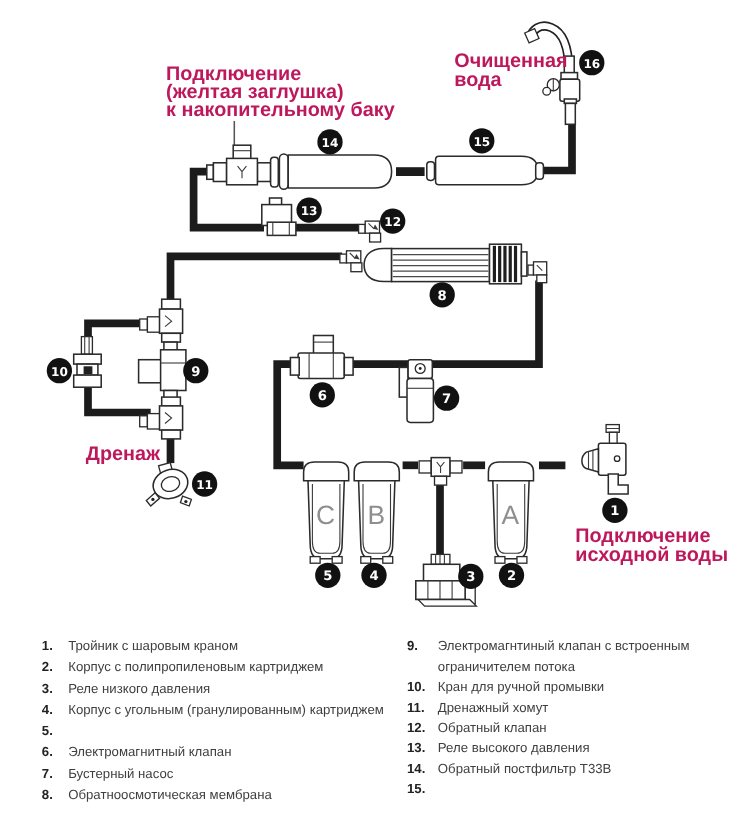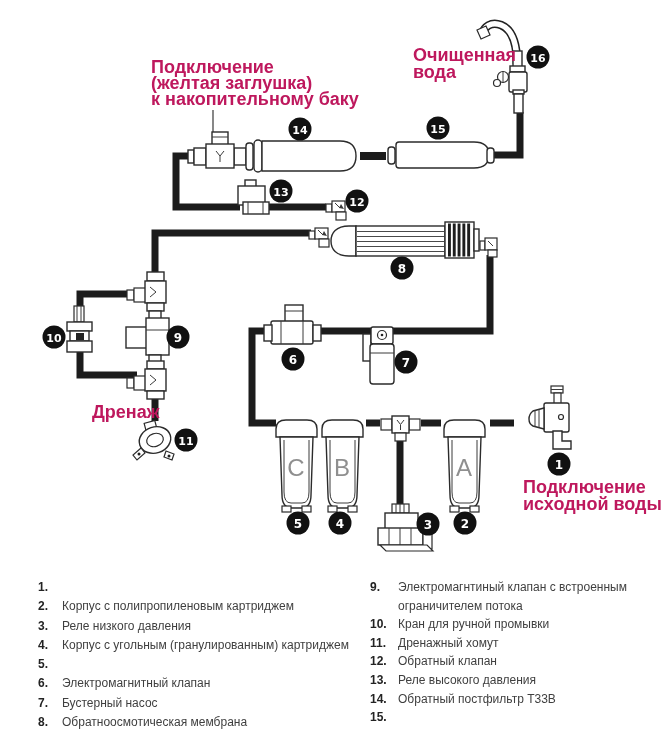--- a/index.html
+++ b/index.html
@@ -323,30 +323,31 @@
 
 <div class="dlabel" style="left:151px;top:59px;">
   <div>Подключение</div>
   <div>(желтая заглушка)</div>
   <div>к накопительному баку</div>
 </div>
 <div class="dlabel" style="left:413px;top:47px;line-height:17px;">
   <div>Очищенная</div>
   <div>вода</div>
 </div>
-<div class="dlabel" style="left:78px;top:404px;margin-left:14px;">Дренаж</div>
+<div class="dlabel" style="left:78px;top:404px;">Дренаж</div>
 <div class="dlabel" style="left:523px;top:479px;line-height:17px;">
   <div>Подключение</div>
   <div>исходной воды</div>
 </div>
 
 <div class="legend">
   <div class="legend-col left">
     <div class="legend-item">
           <span class="legend-num">1.</span>
+          <span class="legend-text">Тройник с шаровым краном</span>
         </div>
     <div class="legend-item">
           <span class="legend-num">2.</span>
           <span class="legend-text">Корпус с полипропиленовым картриджем</span>
         </div>
     <div class="legend-item">
           <span class="legend-num">3.</span>
           <span class="legend-text">Реле низкого давления</span>
         </div>
     <div class="legend-item">

